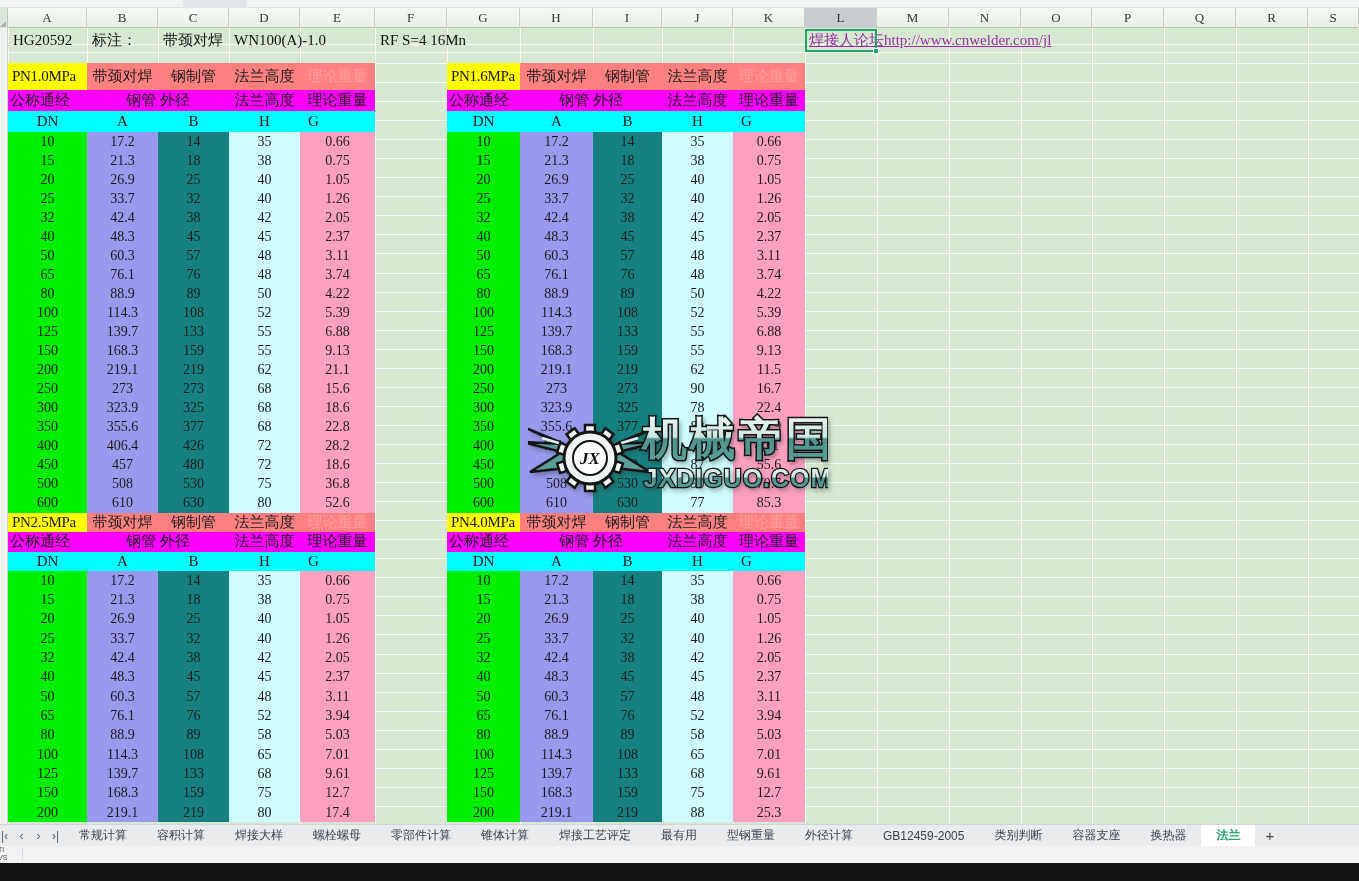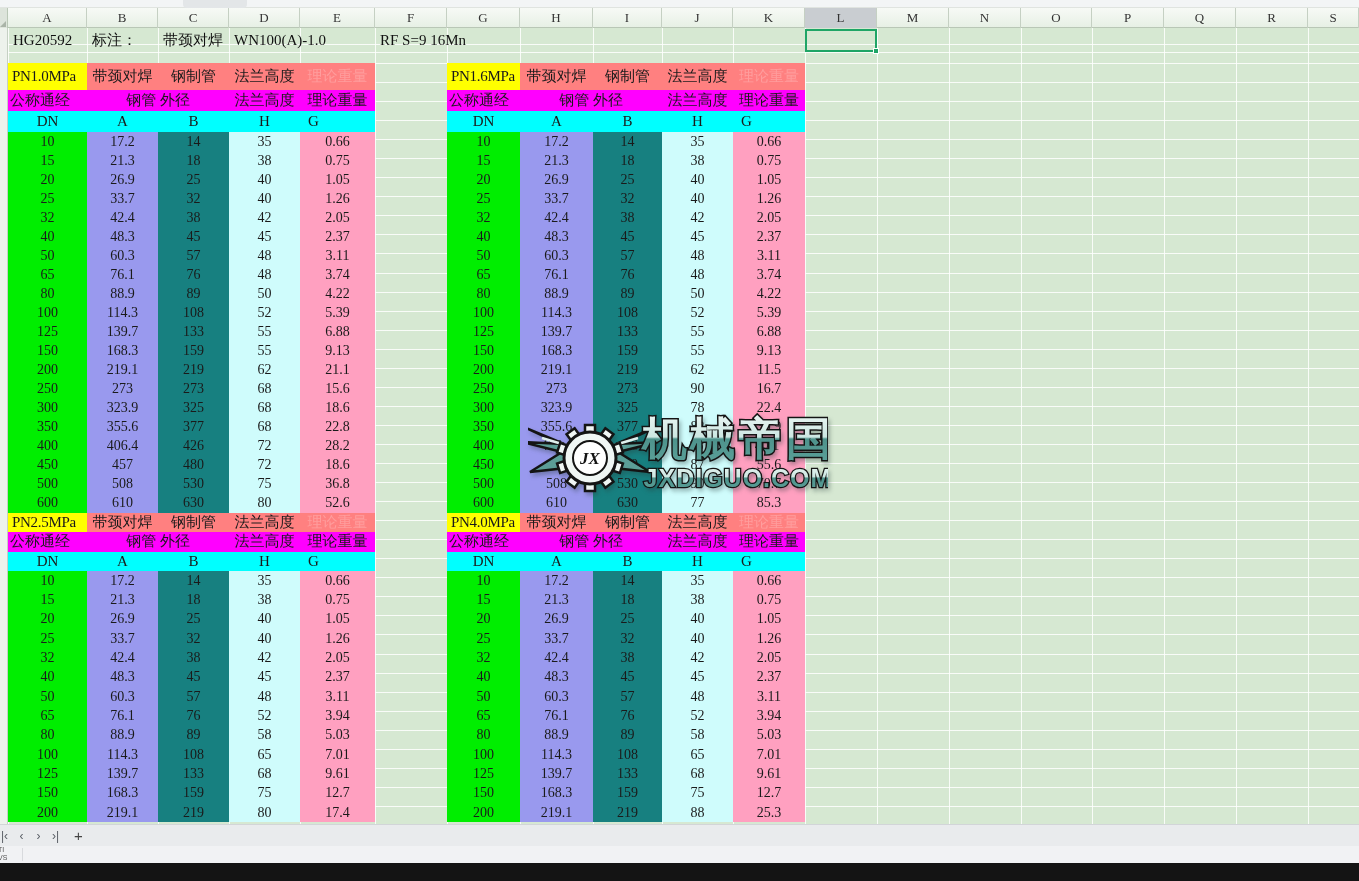--- a/index.html
+++ b/index.html
@@ -111,21 +111,22 @@
         <div class="vline" style="left: 1308px;"></div>
       </div>
     <div class="rowline" style="top:24px"></div>
     <div class="rowstrip"></div>
   </div>
 
   <div class="cell1" style="left:10px;width:76px">HG20592</div>
   <div class="cell1" style="left:89px;width:68px">标注：</div>
   <div class="cell1" style="left:160px;width:70px">带颈对焊</div>
   <div class="cell1" style="left:231px;width:140px">WN100(A)-1.0</div>
-  <div class="cell1" style="left:377px;width:150px">RF S=9  16Mn</div>
+  <div class="cell1" style="left:377px;width:150px">RF S=4  16Mn</div>
+  <div class="hlink" style="left:809px">焊接人论坛http://www.cnwelder.com/jl</div>
   <div class="selbox">
       <div class="handle"></div>
     </div>
 
   <div id="t0" class="tablebox" style="left: 8px; top: 63px; width: 375px;">
       <div class="trow" style="height: 27px;">
         <div class="tc pnchip hd1" style="width: 79px; height: 27px; background: rgb(255, 255, 0);">PN1.0MPa</div>
         <div class="tc hd1" style="width: 71px; height: 27px; background: rgb(255, 128, 128);">带颈对焊</div>
         <div class="tc hd1" style="width: 71px; height: 27px; background: rgb(255, 128, 128);">钢制管</div>
         <div class="tc hd1" style="width: 71px; height: 27px; background: rgb(255, 128, 128);">法兰高度</div>
@@ -710,20 +711,37 @@
     <text x="210" y="89" text-anchor="middle" font-size="25" font-weight="bold" letter-spacing="1" fill="url(#wg)" stroke="#141414" stroke-width="2.5" style="paint-order:stroke" font-family="'Liberation Sans','DejaVu Sans',sans-serif">JXDIGUO.COM</text>
   </svg>
 
   <div class="tabbar">
     <div class="navs" id="navs">
         <div class="navbtn" style="margin-left: -8px;">|‹</div>
         <div class="navbtn">‹</div>
         <div class="navbtn">›</div>
         <div class="navbtn">›|</div>
       </div>
+    <div id="tabs" style="display:flex">
+        <div class="sheettab">常规计算</div>
+        <div class="sheettab">容积计算</div>
+        <div class="sheettab">焊接大样</div>
+        <div class="sheettab">螺栓螺母</div>
+        <div class="sheettab">零部件计算</div>
+        <div class="sheettab">锥体计算</div>
+        <div class="sheettab">焊接工艺评定</div>
+        <div class="sheettab">最有用</div>
+        <div class="sheettab">型钢重量</div>
+        <div class="sheettab">外径计算</div>
+        <div class="sheettab">GB12459-2005</div>
+        <div class="sheettab">类别判断</div>
+        <div class="sheettab">容器支座</div>
+        <div class="sheettab">换热器</div>
+        <div class="sheettab active">法兰</div>
+      </div>
     <div class="addtab">+</div>
   </div>
 
   <div class="statusrow">
     <div class="clipped">
       <div>TI</div>
       <div>VS</div>
     </div>
     <div class="vdiv"></div>
   </div>

